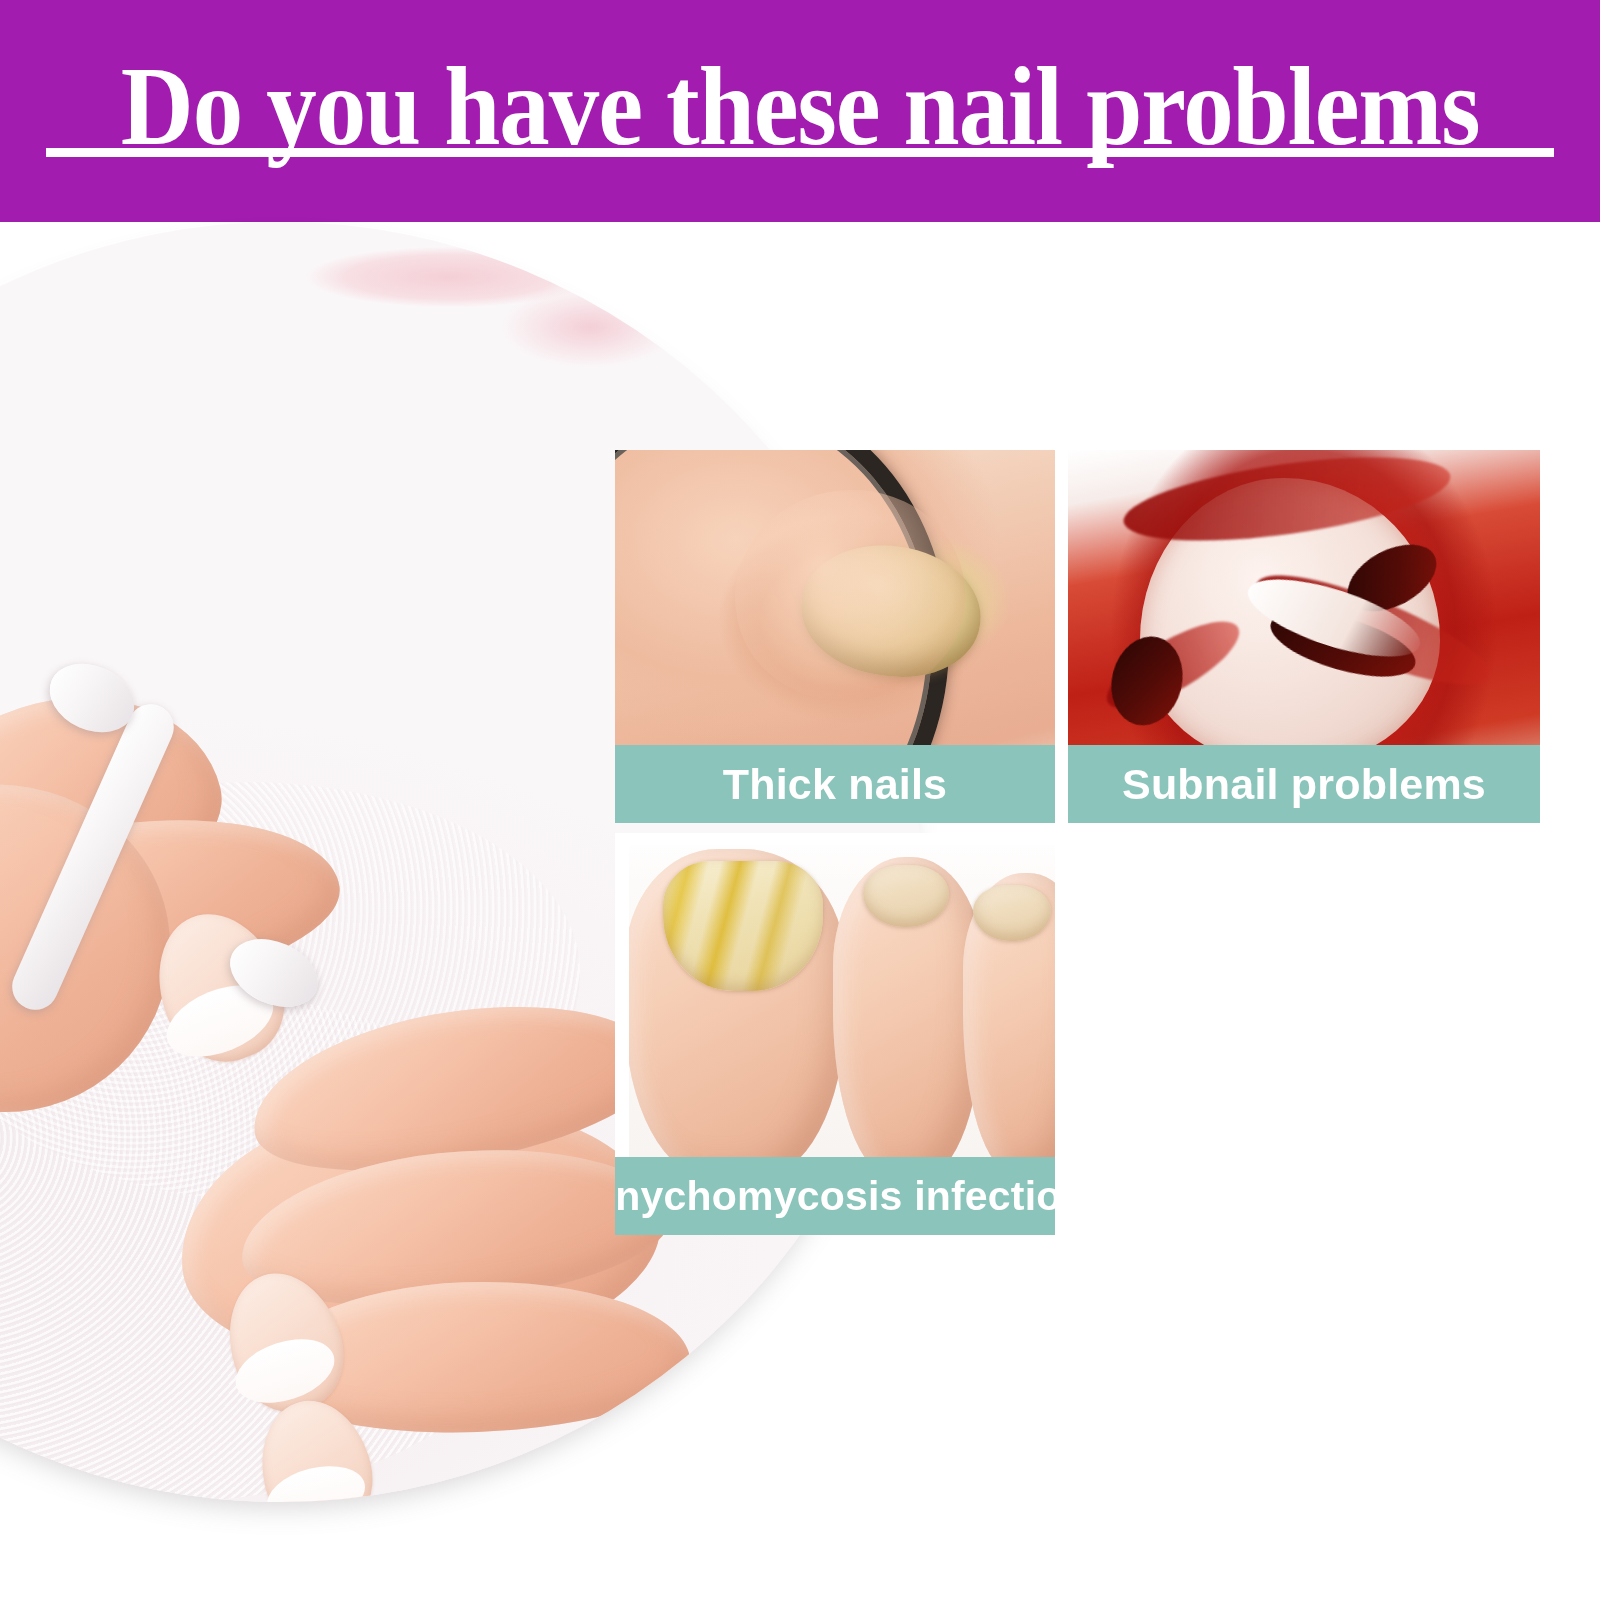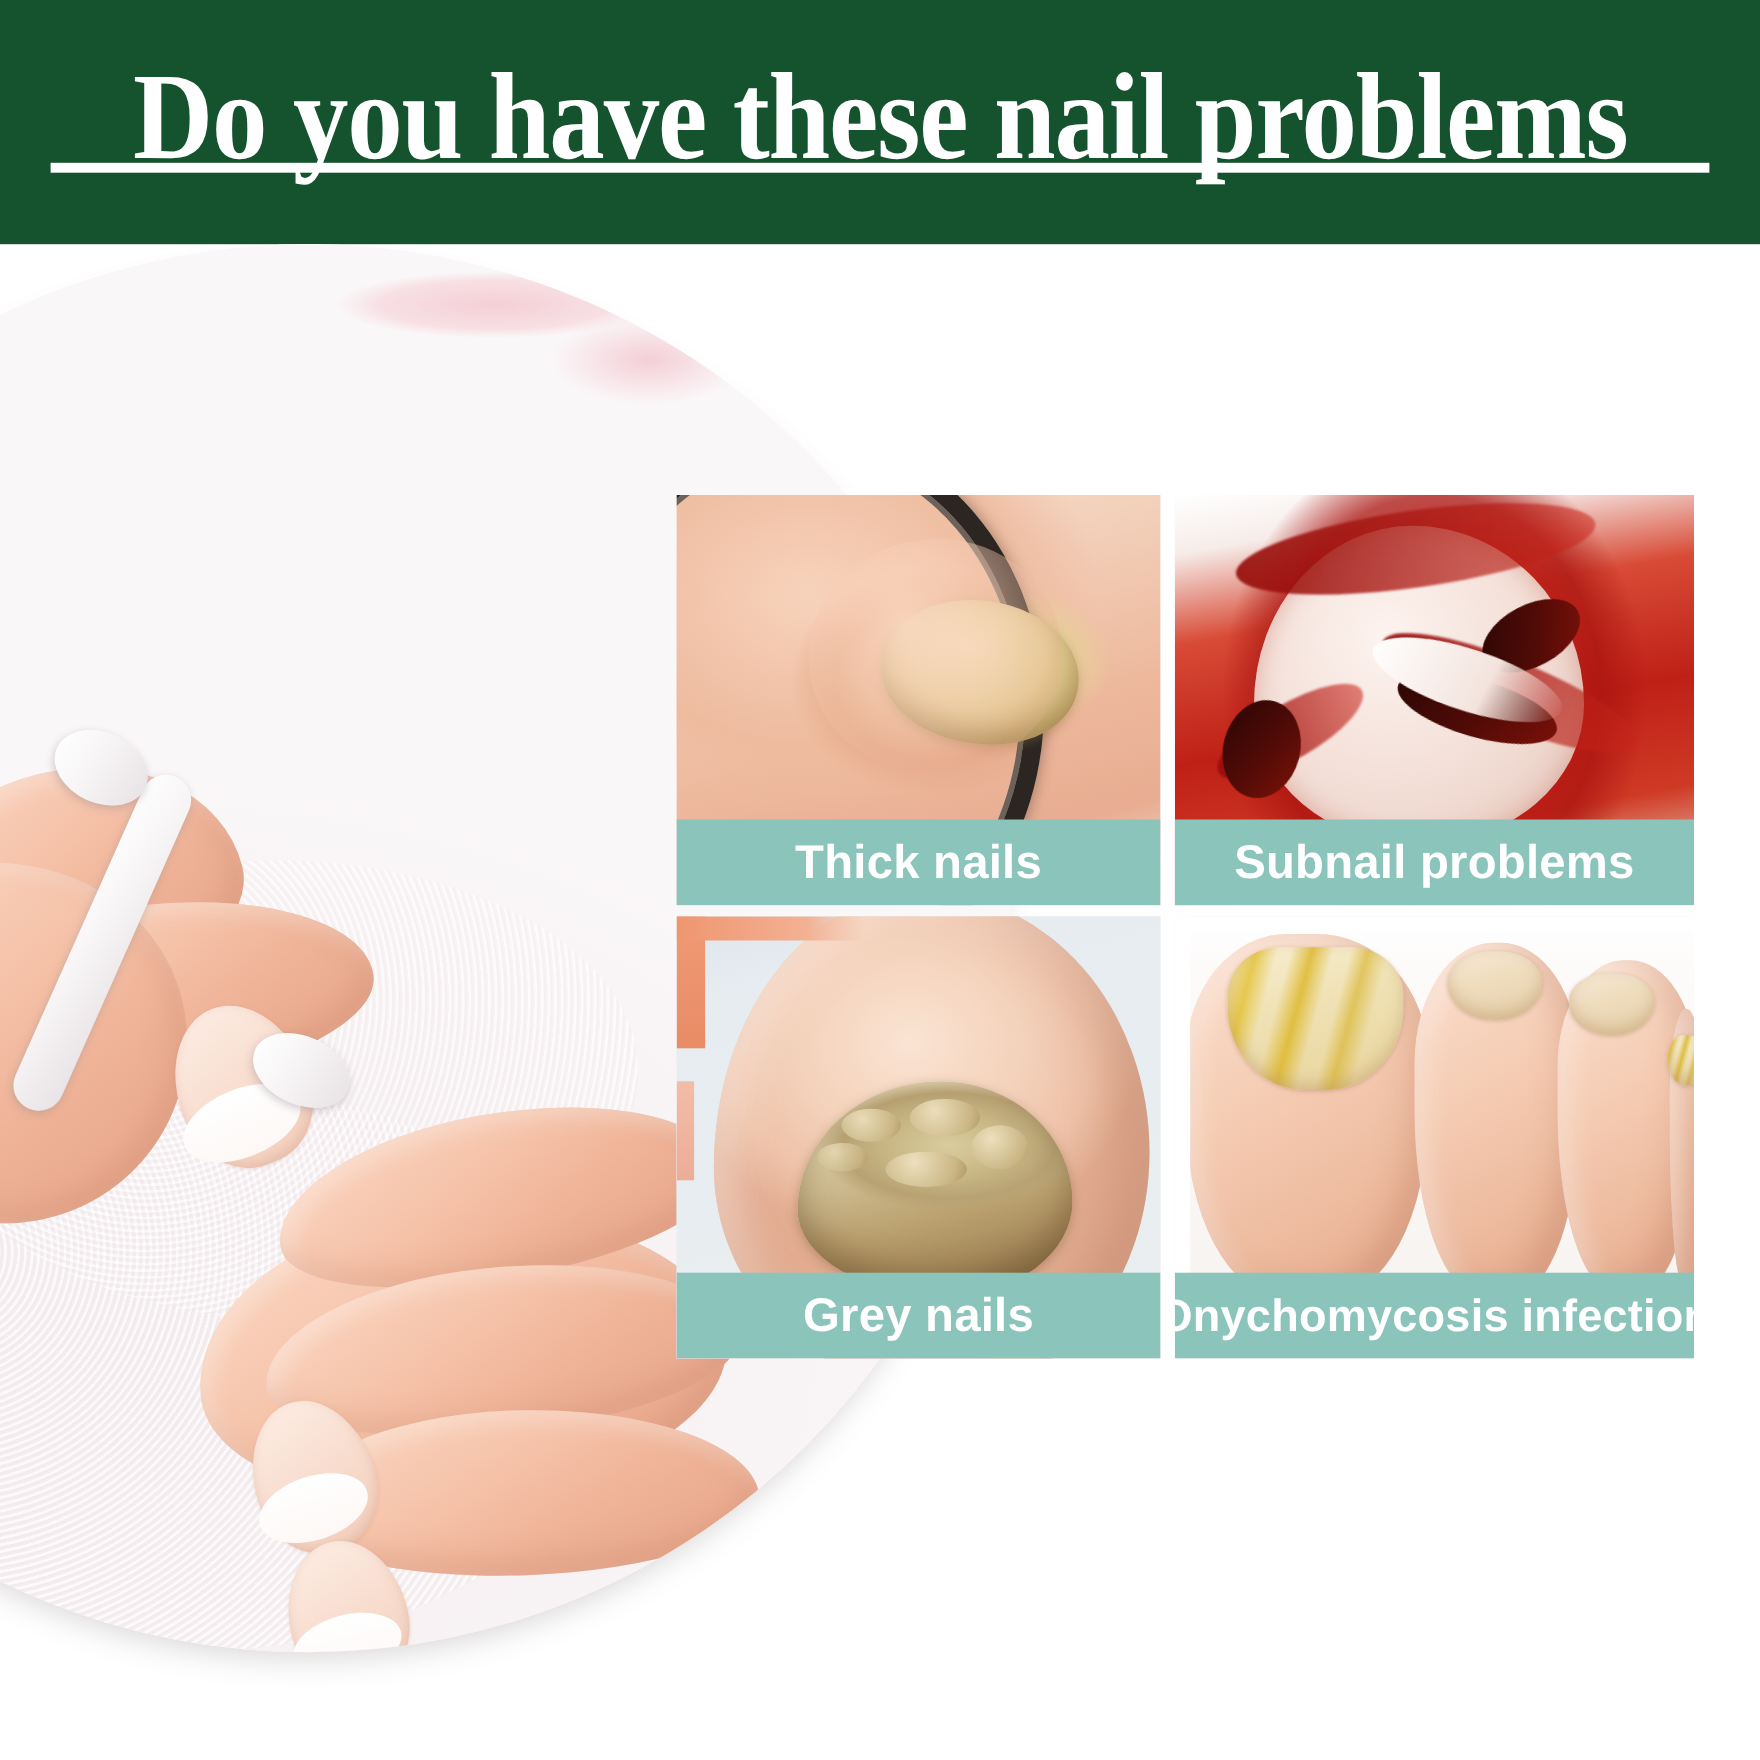--- a/index.html
+++ b/index.html
@@ -7,21 +7,21 @@
     width:1600px;height:1600px;
     background:#ffffff;
     font-family:"Liberation Sans", sans-serif;
     overflow:hidden;
     position:relative;
   }
 
   
   #header-banner{
     position:absolute;left:0;top:0;width:1600px;height:222px;
-    background:#14532d;
+    background:#a21caf;
     overflow:hidden;
   }
   #header-title{
     position:absolute;
     left:50%;top:106px;transform:translate(-50%,-50%);
     width:1520px;
     text-align:center;
     font-family:"Liberation Serif", serif;
     font-weight:bold;
     font-size:97px;
@@ -286,38 +286,20 @@
       <div class="dark-clot" style="left:276px;top:100px;width:96px;height:56px;transform:rotate(-28deg);"></div>
       <div class="dark-clot" style="left:44px;top:186px;width:70px;height:90px;transform:rotate(14deg);"></div>
       <div class="dark-clot" style="left:200px;top:168px;width:150px;height:52px;transform:rotate(16deg);"></div>
       <div style="position:absolute;left:176px;top:140px;width:180px;height:56px;border-radius:50%;
                   background:linear-gradient(100deg,#ffffff,#f3e3dc 60%,rgba(255,255,255,0));
                   transform:rotate(18deg);filter:blur(.6px);"></div>
     </div>
     <div class="card-label">Subnail problems</div>
   </div>
 
-  <div class="problem-card" id="card-grey">
-    <div class="card-photo" id="photo-grey">
-      <div class="grey-thumb"></div>
-      <div class="grey-nailplate"></div>
-      <div class="crumble" style="left:150px;top:175px;width:54px;height:30px;"></div>
-      <div class="crumble" style="left:212px;top:166px;width:64px;height:34px;"></div>
-      <div class="crumble" style="left:268px;top:190px;width:52px;height:40px;"></div>
-      <div class="crumble" style="left:190px;top:214px;width:74px;height:32px;"></div>
-      <div class="crumble" style="left:128px;top:206px;width:46px;height:26px;opacity:.7;"></div>
-      <div style="position:absolute;left:0;top:0;width:26px;height:120px;
-                  background:linear-gradient(180deg,#f09a74,#e98c66);"></div>
-      <div style="position:absolute;left:0;top:150px;width:16px;height:90px;
-                  background:linear-gradient(180deg,#f4b49a,#eda288);opacity:.85;"></div>
-      <div style="position:absolute;left:0;top:0;width:170px;height:22px;
-                  background:linear-gradient(90deg,#ef9670,#f3b193 70%,rgba(243,177,147,0));"></div>
-    </div>
-    <div class="card-label">Grey nails</div>
-  </div>
 
   <div class="problem-card" id="card-onycho">
     <div class="card-photo" id="photo-onycho">
       <div class="toe" style="left:10px;top:16px;width:220px;height:330px;border-radius:42% 46% 40% 40%/34% 34% 50% 50%;"></div>
       <div class="toenail yellow" style="left:48px;top:28px;width:160px;height:130px;border-radius:30% 30% 44% 44%/34% 34% 58% 58%;"></div>
       <div class="toe" style="left:218px;top:24px;width:150px;height:320px;border-radius:48% 48% 40% 40%/34% 34% 52% 52%;"></div>
       <div class="toenail" style="left:248px;top:32px;width:86px;height:62px;border-radius:44% 44% 48% 48%/46% 46% 54% 54%;"></div>
       <div class="toe" style="left:348px;top:40px;width:126px;height:300px;border-radius:48% 48% 40% 40%/32% 32% 54% 54%;"></div>
       <div class="toenail" style="left:358px;top:52px;width:78px;height:56px;border-radius:44% 44% 48% 48%/46% 46% 54% 54%;"></div>
       <div class="toe" style="left:450px;top:84px;width:30px;height:250px;border-radius:50% 50% 40% 40%/30% 30% 56% 56%;"></div>

